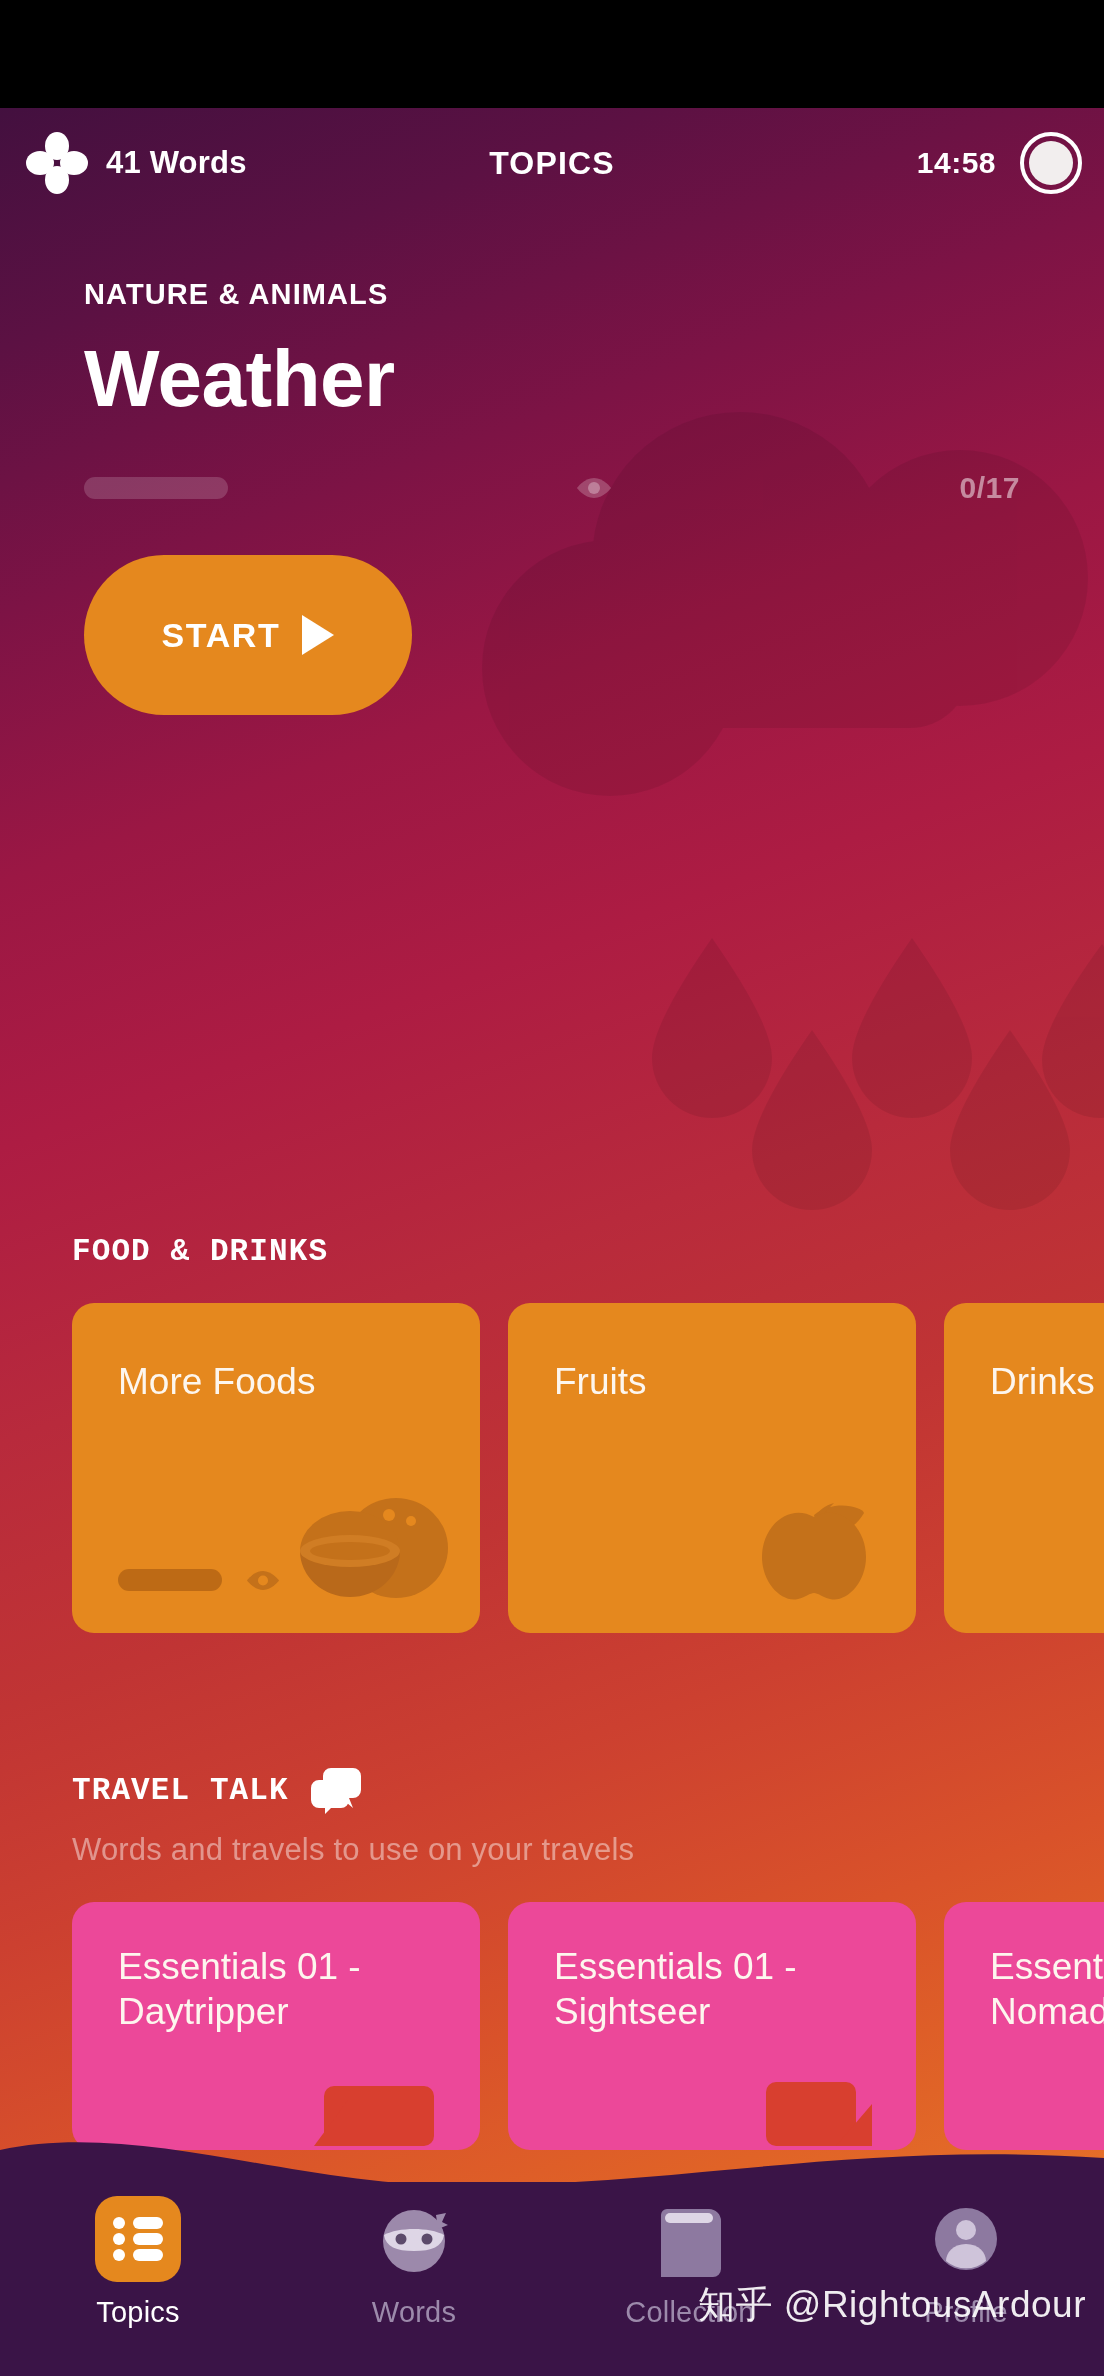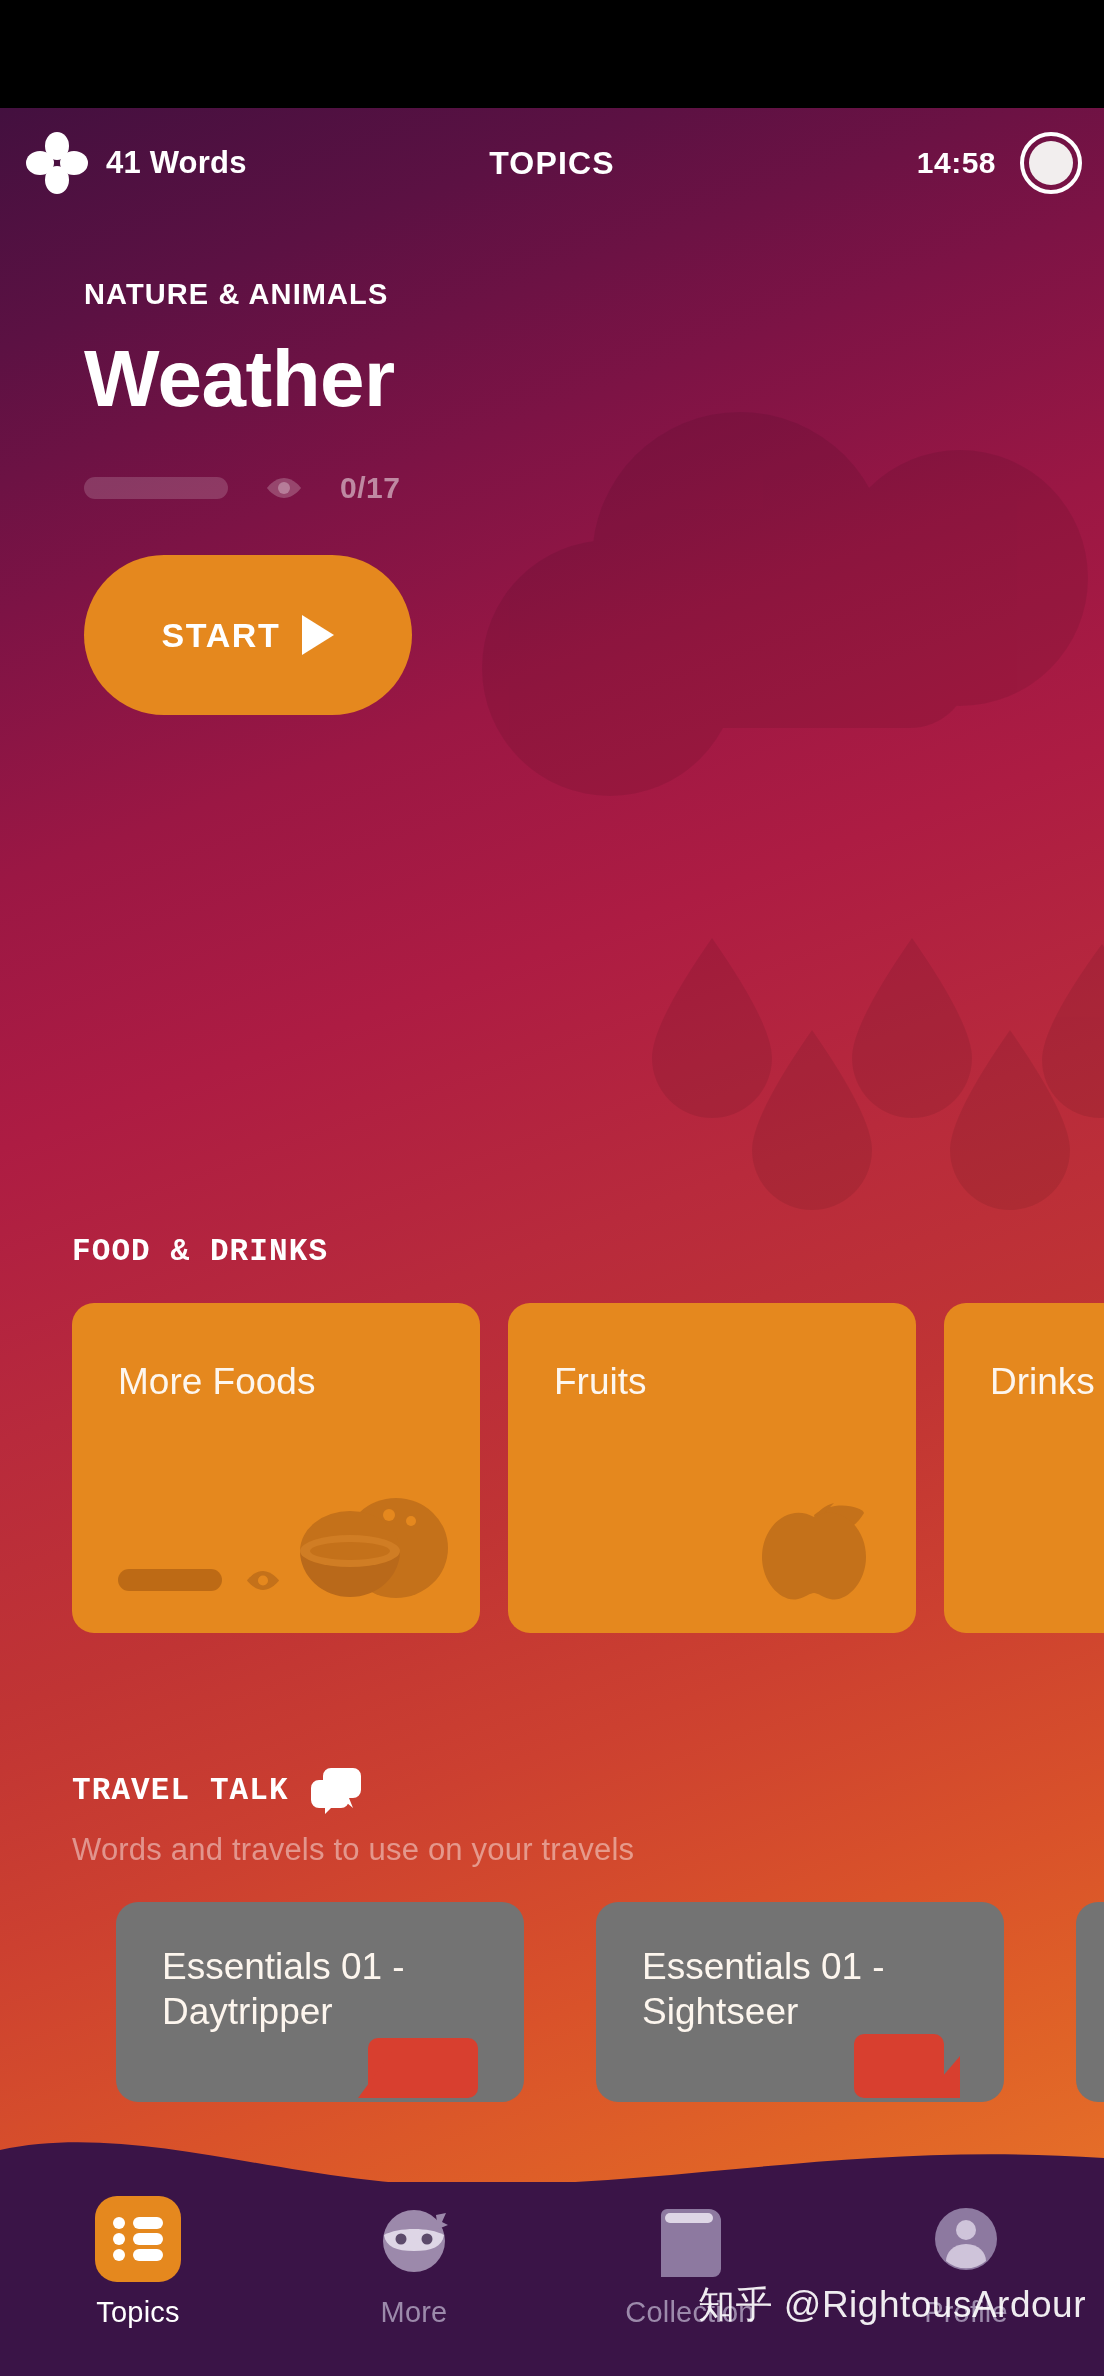--- a/index.html
+++ b/index.html
@@ -48,21 +48,21 @@
   .clock { color:#fff; font-size:30px; font-weight:bold; letter-spacing:.5px; }
   .avatar-ring { width:62px; height:62px; border-radius:50%; border:4px solid #fff;
                  display:flex; align-items:center; justify-content:center; }
   .avatar-dot { width:44px; height:44px; border-radius:50%; background:#f2eeee; }
 
   
   .hero { position:absolute; left:0; top:278px; width:1104px; z-index:20; padding:0 84px; }
   .hero-kicker { color:#fff; font-size:29px; font-weight:bold; letter-spacing:1.1px; }
   .hero-title { color:#fff; font-size:80px; font-weight:bold; letter-spacing:-.5px; margin-top:28px; line-height:1; }
 
-  .hero-prog { display:flex; align-items:center; gap:38px; margin-top:52px; }
+  .hero-prog { display:flex; align-items:center; gap:38px; margin-top:52px;justify-content:space-between; }
   .bar-track { width:144px; height:22px; border-radius:11px; background:rgba(255,255,255,.17); }
   .bar-fill  { height:22px; border-radius:11px; background:#fff; }
   .eye { width:36px; height:22px; }
   .prog-txt { color:rgba(255,255,255,.50); font-size:30px; font-weight:bold; letter-spacing:.5px; }
 
   .start-btn { margin-top:50px; width:328px; height:160px; border-radius:80px; background:#e5881e;
                display:flex; align-items:center; justify-content:center; gap:22px; border:none; cursor:pointer; }
   .start-label { color:#fff; font-size:34px; font-weight:bold; letter-spacing:1.6px; }
   .start-tri { width:0; height:0; border-left:32px solid #fff; border-top:20px solid transparent; border-bottom:20px solid transparent; }
 
@@ -70,21 +70,21 @@
   .section { position:absolute; left:0; width:1104px; z-index:20; }
   .sec-head { display:flex; align-items:center; gap:22px; padding:0 72px;font-family:Liberation Mono, monospace; }
   .sec-title { color:#fff; font-size:31px; font-weight:bold; letter-spacing:1.1px; }
   .sec-sub { color:rgba(255,255,255,.45); font-size:31px; padding:0 72px; margin-top:20px; letter-spacing:.2px; }
   .bubble-icon { width:50px; height:44px; }
 
   .row { display:flex; gap:28px; padding-left:72px; margin-top:34px; }
 
   .card { position:relative; width:408px; min-width:408px; height:330px; border-radius:22px; overflow:hidden; cursor:pointer; }
   .card.food { background:#e5881e; }
-  .card.travel { background:#737373; height:200px;margin-left:44px; }
+  .card.travel { background:#ec4899; height:248px; }
   .card-title { position:absolute; left:46px; top:56px; right:20px; color:#fdf6ee; font-size:37px; line-height:1.22; }
   .card.travel .card-title { top:42px; }
 
   .card-prog { position:absolute; left:46px; bottom:42px; display:flex; align-items:center; gap:24px; }
   .c-track { width:104px; height:22px; border-radius:11px; background:rgba(140,70,10,.45); }
   .c-fill  { height:22px; border-radius:11px; background:#fff; }
   .c-eye { width:34px; height:21px; }
 
   .card-art { position:absolute; right:10px; bottom:-4px; opacity:1; }
 
@@ -308,21 +308,21 @@
       <div class="nav-item">
         <span class="nav-ico">
           <svg width="76" height="76" viewBox="0 0 76 76">
             <circle cx="38" cy="40" r="31" fill="#9c89ab"></circle>
             <path d="M60 14 l10 -2 l-4 9 l6 3 l-10 4 Z" fill="#9c89ab"></path>
             <path d="M8 34 C22 26 54 26 68 34 C66 46 56 50 38 50 C20 50 10 46 8 34 Z" fill="#ded6e6"></path>
             <circle cx="25" cy="38" r="5.5" fill="#5c4a6b"></circle>
             <circle cx="51" cy="38" r="5.5" fill="#5c4a6b"></circle>
           </svg>
         </span>
-        <span class="nav-lab">More</span>
+        <span class="nav-lab">Words</span>
       </div>
 
       <div class="nav-item">
         <span class="nav-ico">
           <svg width="70" height="76" viewBox="0 0 70 76">
             <path d="M6 8 h48 a12 12 0 0 1 12 12 v48 a8 8 0 0 1 -8 8 h-52 a0 0 0 0 1 0 0 V14 a6 6 0 0 1 6 -6 Z" fill="#8d79a0"></path>
             <rect x="10" y="12" width="48" height="10" rx="5" fill="#ded6e6"></rect>
           </svg>
         </span>
         <span class="nav-lab">Collection</span>

